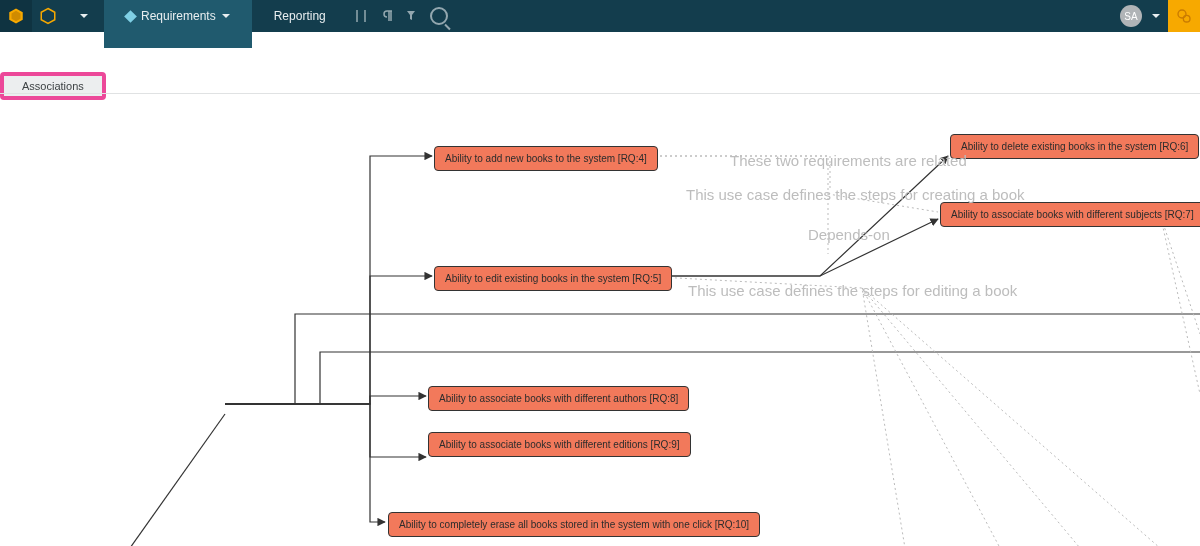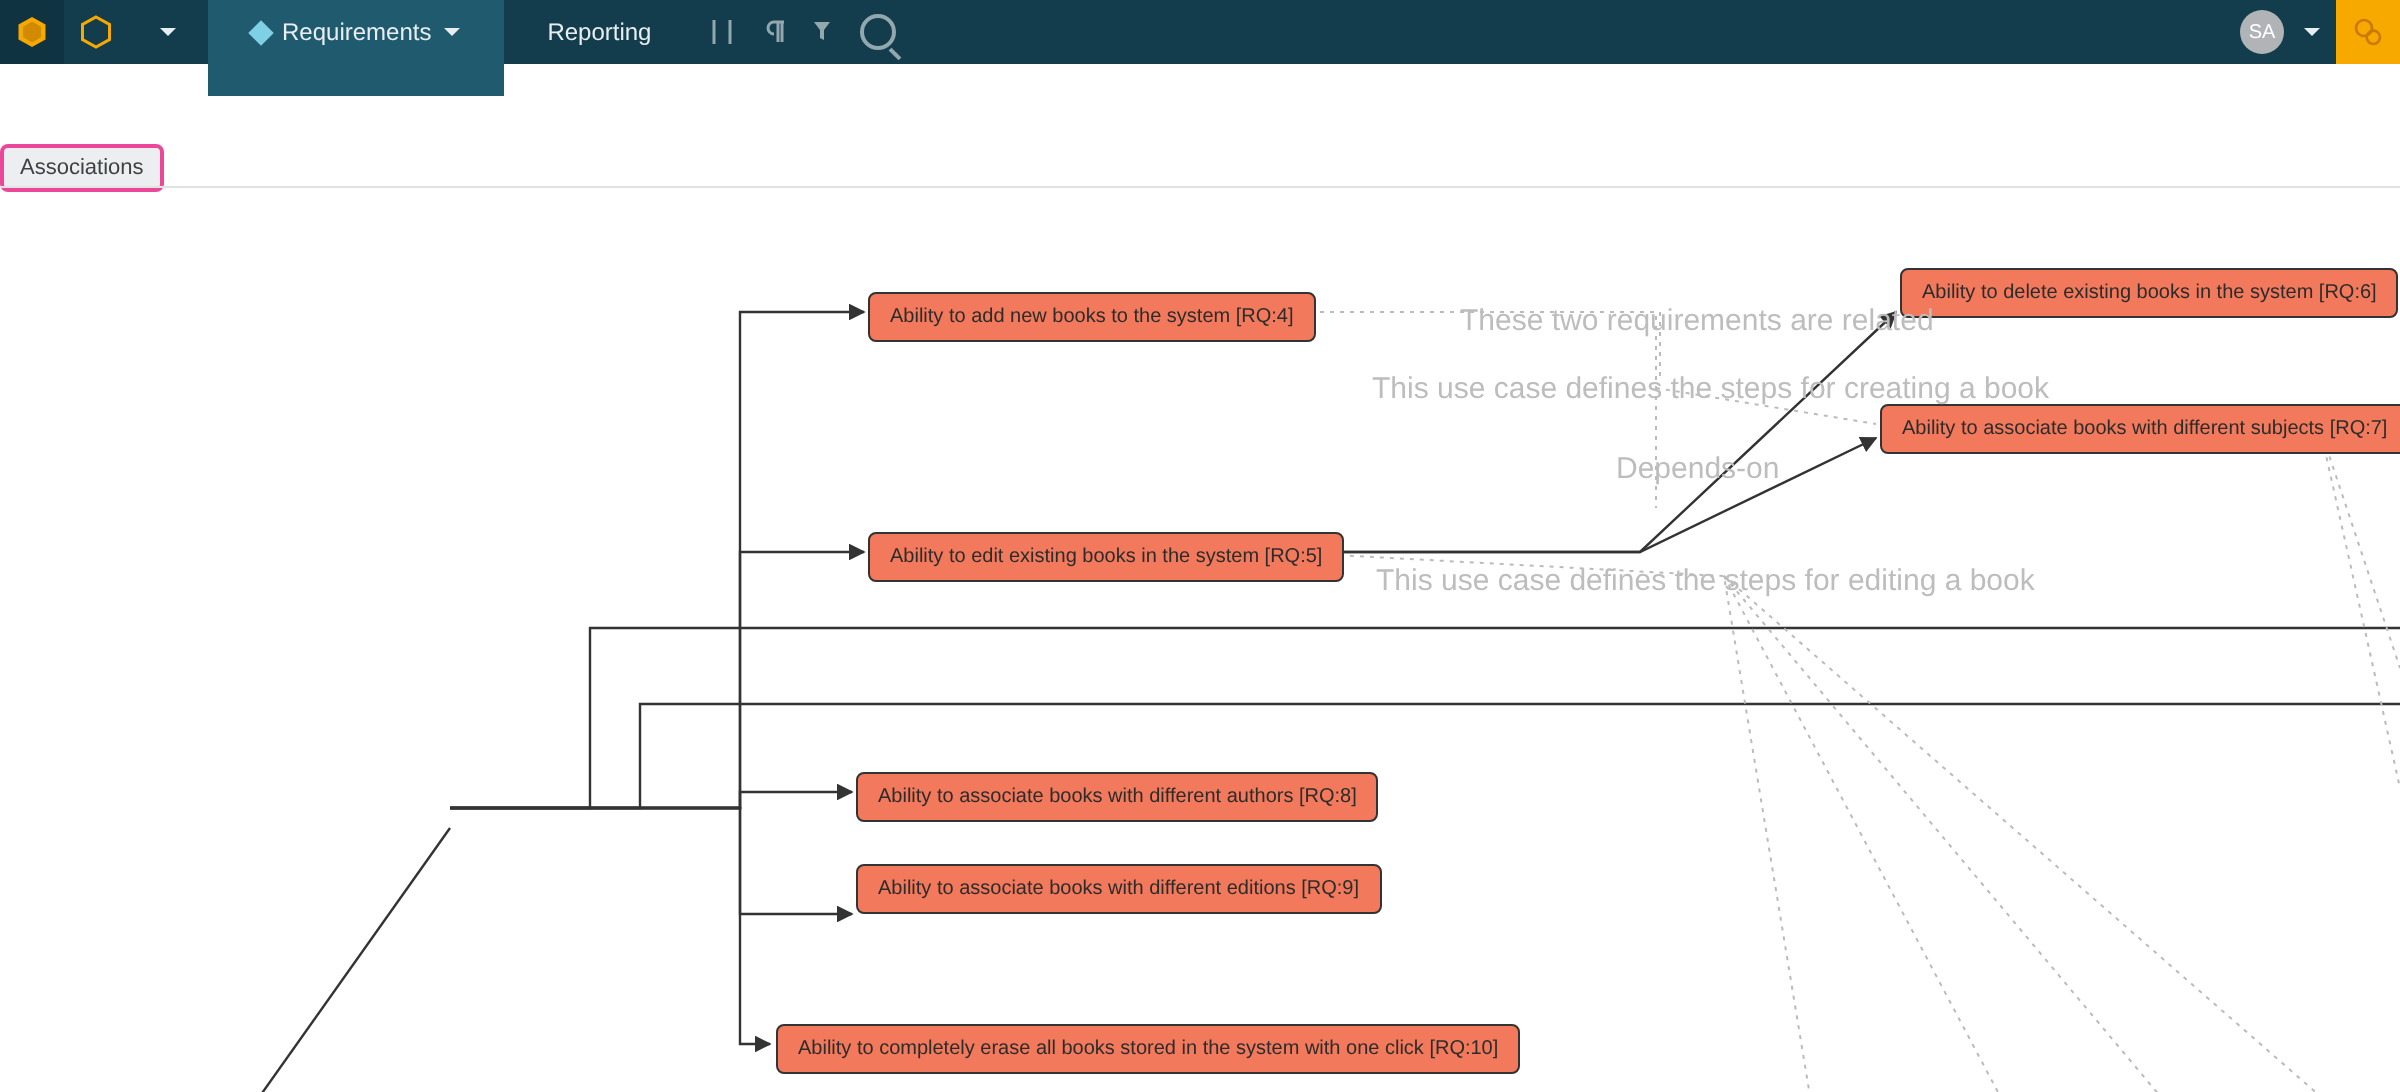--- a/index.html
+++ b/index.html
@@ -14,21 +14,21 @@
   .diamond{width:9px;height:9px;transform:rotate(45deg);background:#7fd0e5;display:inline-block}
   .topbar .search-area{display:flex;align-items:center;height:32px}
   .topbar .tool-ico{width:26px;height:32px;display:flex;align-items:center;justify-content:center;opacity:.6}
   .mag{width:14px;height:14px;border:2px solid #e8eef0;border-radius:50%;position:relative}
   .mag:after{content:"";position:absolute;bottom:-5px;right:-5px;width:7px;height:2px;background:#e8eef0;transform:rotate(45deg)}
   .spacer{flex:1}
   .avatar{width:22px;height:22px;border-radius:50%;background:#b0b4b7;color:#fff;display:flex;align-items:center;justify-content:center;font-size:10px;font-weight:normal;margin-right:4px}
   .gears{width:32px;height:32px;background:#f7a900;display:flex;align-items:center;justify-content:center}
   .gear{width:16px;height:16px;fill:#d08b00}
   .subbar{height:60px;border-bottom:1px solid transparent;position:relative}
-  .assoc-tab{position:absolute;left:0;top:40px;padding:4px 8px;border:2px solid #ec4899;border-radius:4px;background:#eceeef;font-size:11px;color:#3d4244;cursor:pointer}
+  .assoc-tab{position:absolute;left:0;top:40px;padding:4px 18px;border:4px solid #ec4899;border-radius:4px;background:#eceeef;font-size:11px;color:#3d4244;cursor:pointer}
   .diagram{position:relative;width:1200px;height:454px;border-top:1px solid #e0e2e3}
   svg.edges{position:absolute;top:0;left:0;width:1200px;height:454px;pointer-events:none}
   .node{position:absolute;background:#f2795b;border:1px solid #333;border-radius:4px;color:#2c2c2c;font-size:10px;padding:6px 10px;cursor:pointer;white-space:nowrap}
   .edge-lbl{position:absolute;font-size:15px;color:#bdbdbd;white-space:nowrap}
   .tnode{text-align:center}
 </style>
 </head>
 <body>
 
 <div class="topbar">

